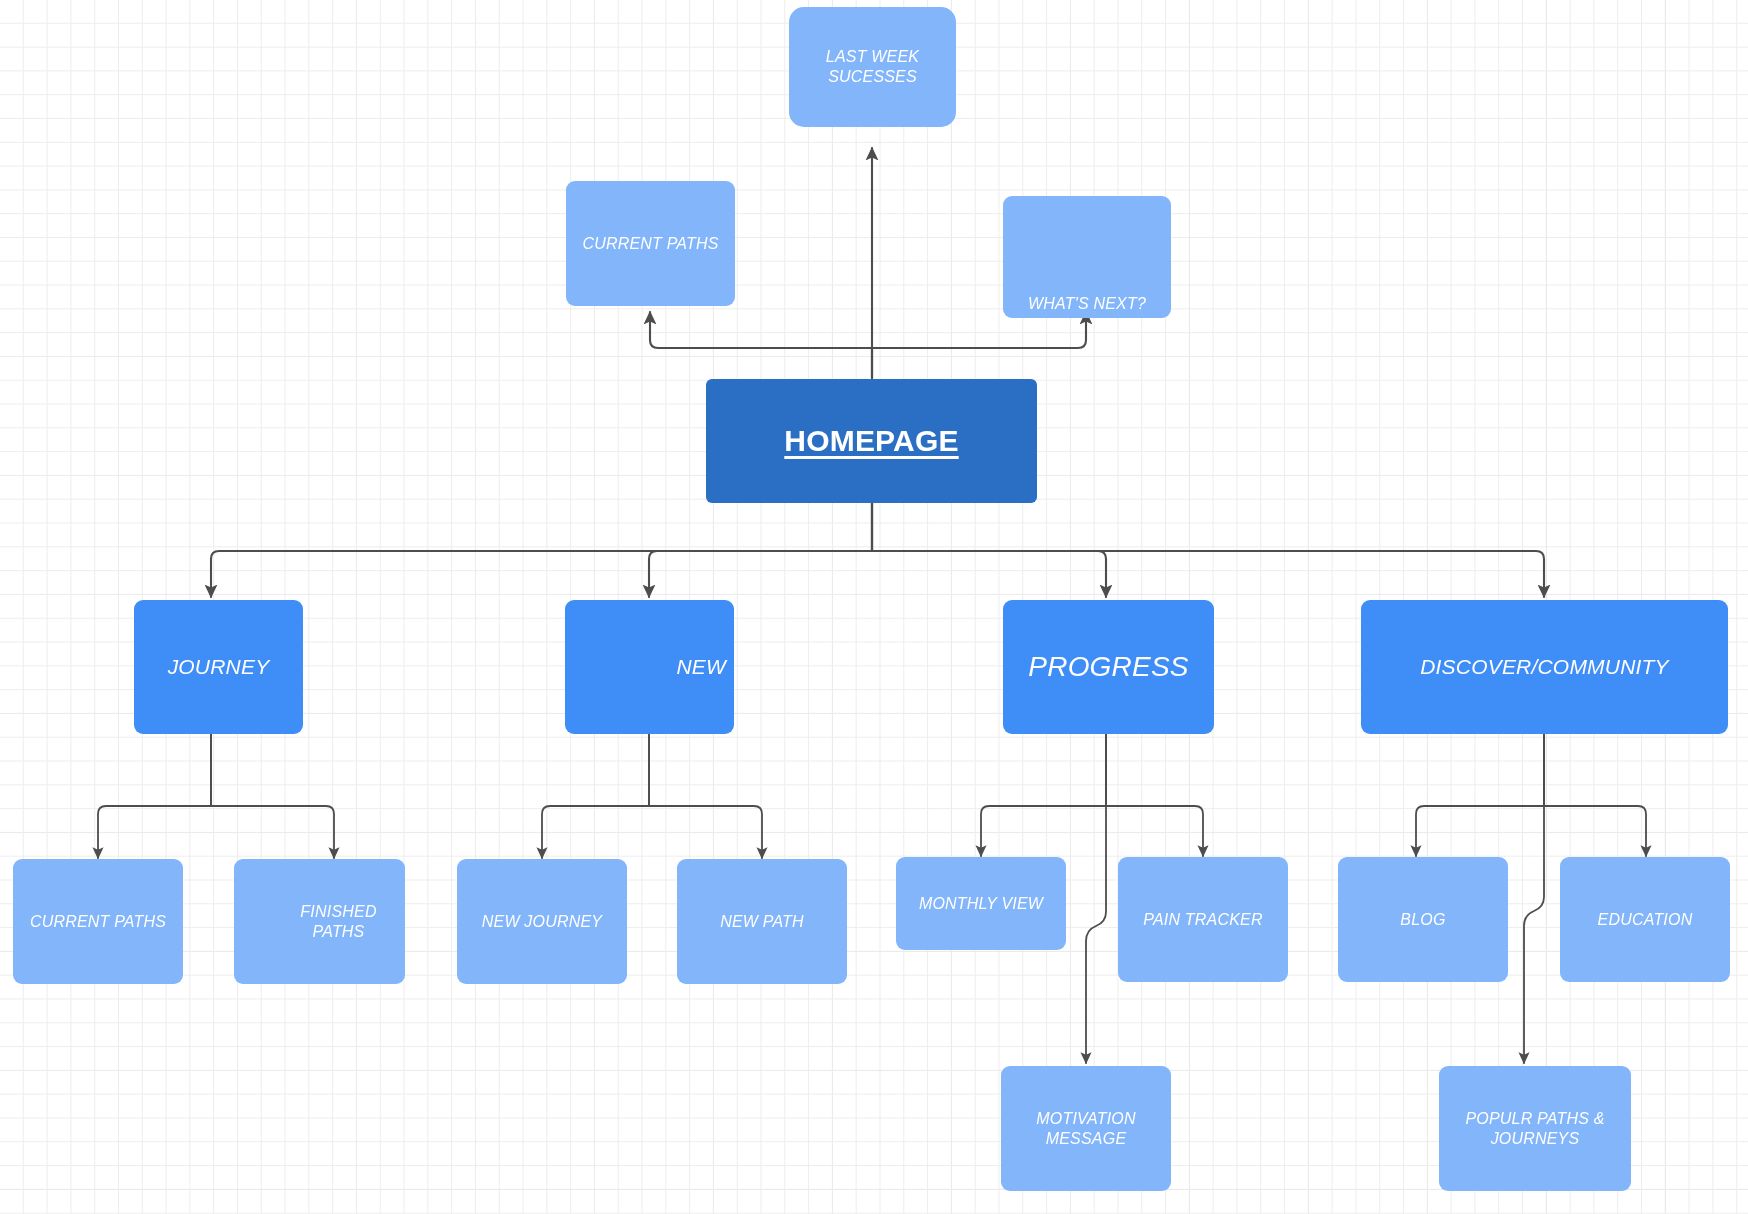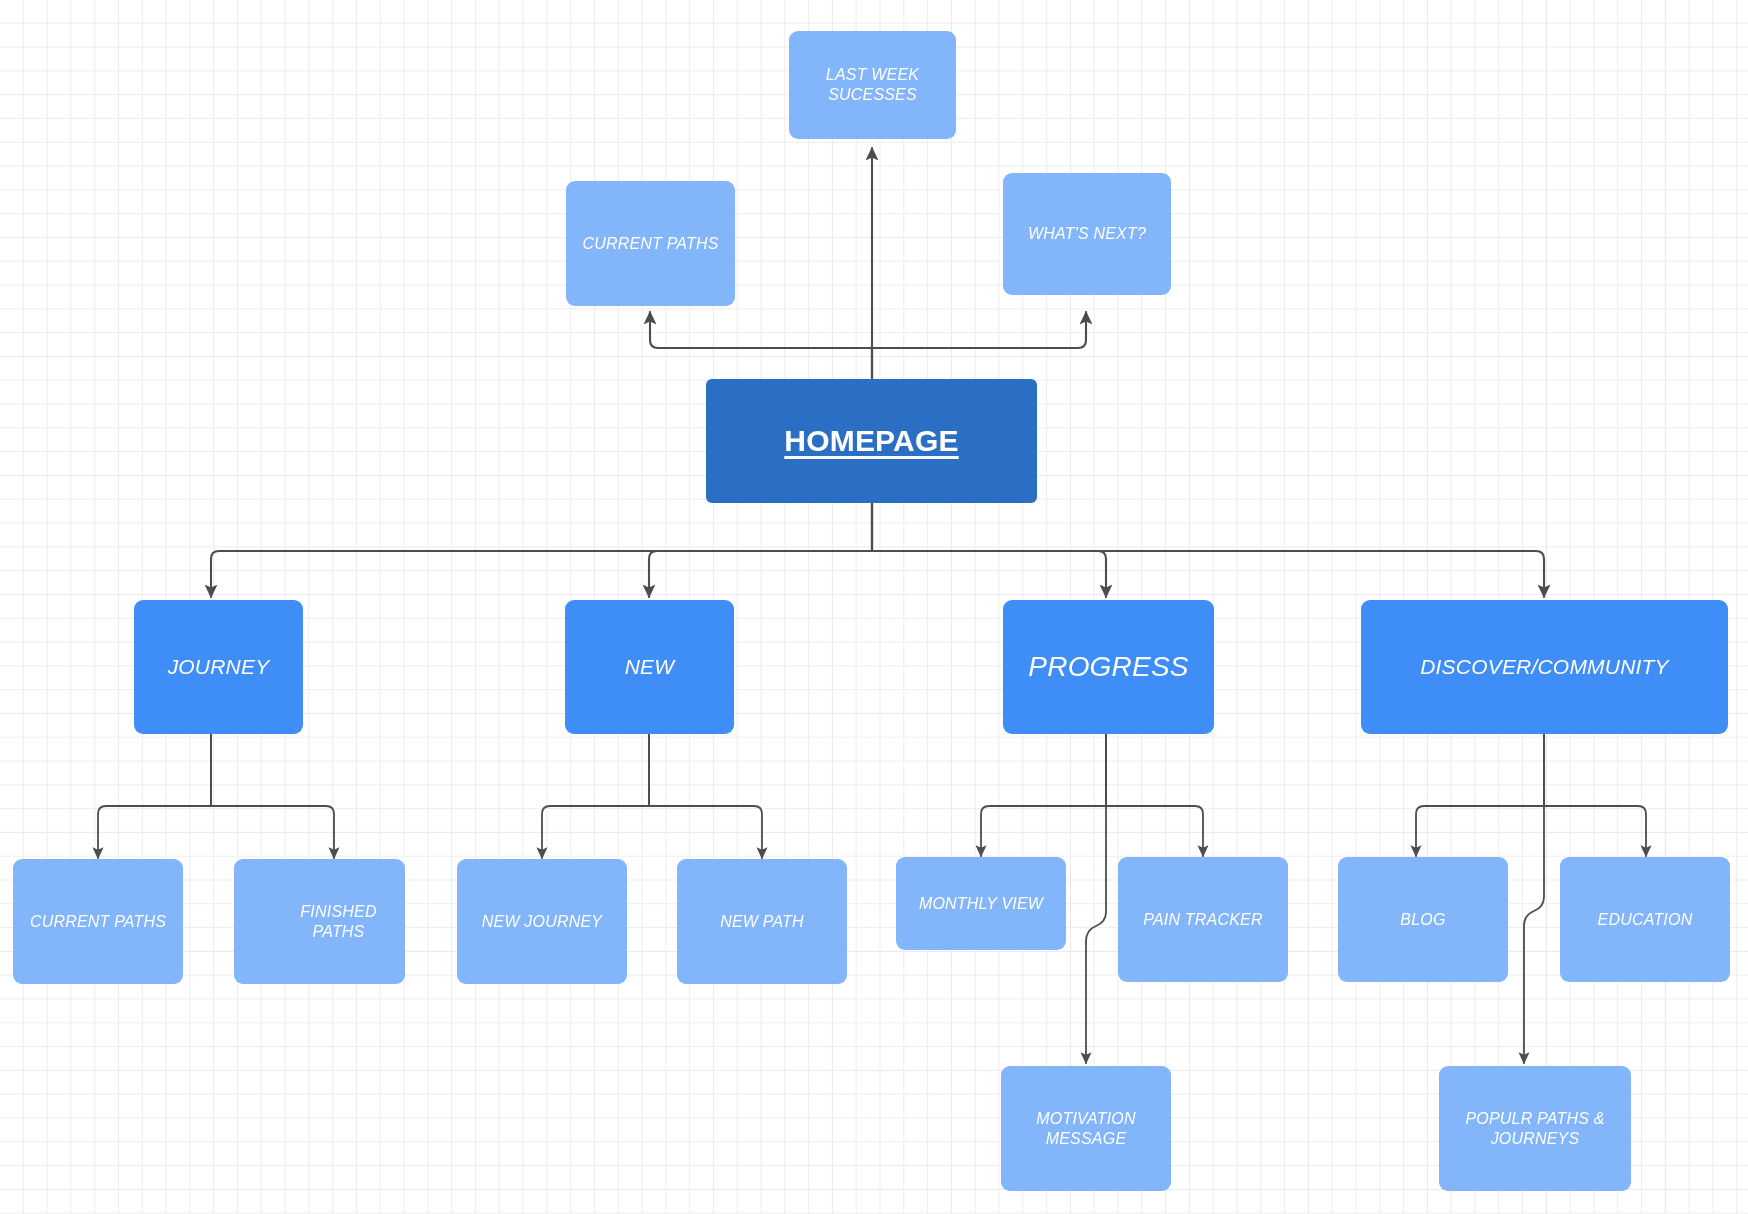--- a/index.html
+++ b/index.html
@@ -100,41 +100,41 @@
       <path d="M 1106 733 L 1106 912 Q 1106 922 1096 926 Q 1086 930 1086 941 L 1086 1063"></path>
     </g>
 
     <g fill="none" stroke="#4d4d4d" stroke-width="1.8" stroke-linecap="round" stroke-linejoin="round" marker-end="url(#arrHead)">
       <path d="M 1544 733 L 1544 806 L 1424 806 Q 1416 806 1416 814 L 1416 856"></path>
       <path d="M 1544 733 L 1544 806 L 1638 806 Q 1646 806 1646 814 L 1646 856"></path>
       <path d="M 1544 733 L 1544 897 Q 1544 907 1534 911 Q 1524 915 1524 926 L 1524 1063"></path>
     </g>
   </svg>
 
-  <div class="node lvl-side" style="left:789px; top:31px; width:167px; height:108px; font-size:16px;">
+  <div class="node lvl-side" style="left:789px; top:7px; width:167px; height:120px; font-size:16px;border-radius:15px;">
     <span>LAST WEEK SUCESSES</span>
   </div>
 
   <div class="node lvl-side" style="left:566px; top:181px; width:169px; height:125px; font-size:16px;">
     <span>CURRENT PATHS</span>
   </div>
 
-  <div class="node lvl-side" style="left:1003px; top:173px; width:168px; height:122px; font-size:16px;">
+  <div class="node lvl-side" style="left:1003px; top:196px; width:168px; height:122px; font-size:16px;align-items:flex-end;">
     <span>WHAT'S NEXT?</span>
   </div>
 
   <div class="node lvl-root" style="left:706px; top:379px; width:331px; height:124px; font-size:30px;">
     <span>HOMEPAGE</span>
   </div>
 
   <div class="node lvl-main" style="left:127px; top:600px; width:169px; height:134px; font-size:21px;margin-left:7px;">
     <span>JOURNEY</span>
   </div>
 
-  <div class="node lvl-main" style="left:565px; top:600px; width:169px; height:134px; font-size:21px;">
+  <div class="node lvl-main" style="left:565px; top:600px; width:169px; height:134px; font-size:21px;justify-content:flex-end;">
     <span>NEW</span>
   </div>
 
   <div class="node lvl-main" style="left:1003px; top:600px; width:211px; height:134px; font-size:28px;">
     <span>PROGRESS</span>
   </div>
 
   <div class="node lvl-main" style="left:1361px; top:600px; width:367px; height:134px; font-size:21px;">
     <span>DISCOVER/COMMUNITY</span>
   </div>

